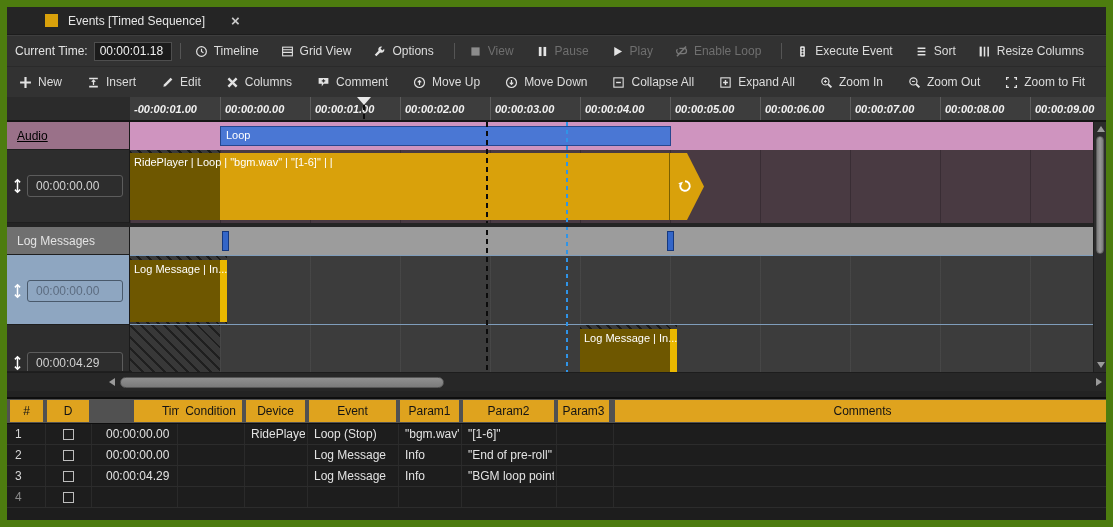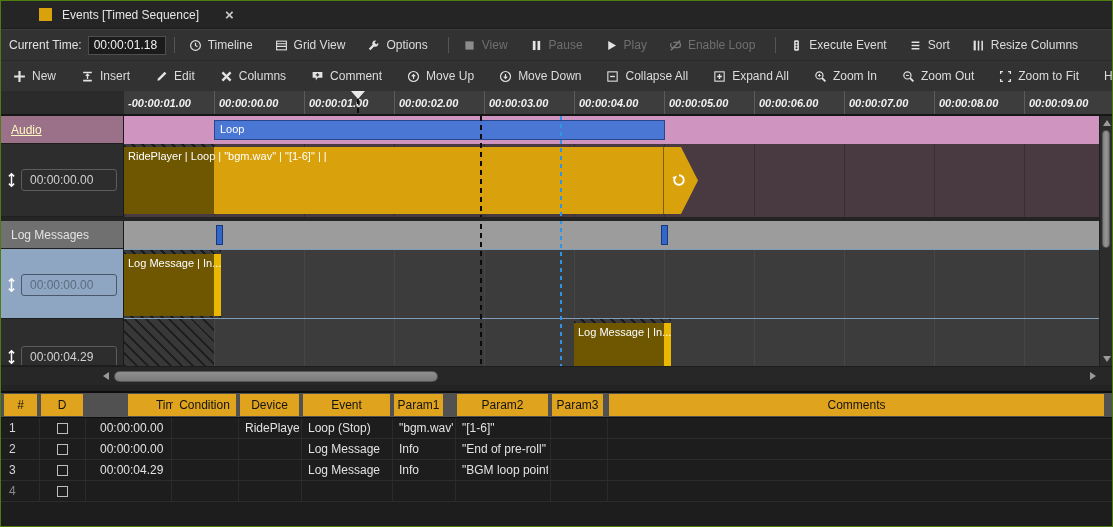--- a/index.html
+++ b/index.html
@@ -1,21 +1,21 @@
 <!DOCTYPE html>
 <html style="--accent-gold: #d9a10b; --event-preroll-gold: #6e5700; --event-strip-gold: #eab800; --audio-track-pink: #cf94bf; --audio-group-header: #9a7189; --loop-bar-blue: #4a77d4; --selected-row-blue: #8ea6c1; --table-header-gold: #dfa31e; --cursor-blue: #2f94e8; --ride-lane-maroon: #493a42;"><head>
 <meta charset="utf-8">
 <style>
   * { box-sizing: border-box; margin: 0; padding: 0; }
   html,body { background:#1a1a1a; }
   body { font-family: "Liberation Sans", "DejaVu Sans", sans-serif; }
 
   .app {
     position: relative; width: 1113px; height: 527px;
-    background: #2b2b2b; border: 1px solid #4d7c0f; overflow: hidden;
+    background: #2b2b2b; border: 7px solid #4d7c0f; overflow: hidden;
     color: #e0e0e0; font-size: 12px;
   }
 
   
   .tabbar { position:absolute; left:0; top:0; right:0; height:28px; background:#252525; border-bottom:1px solid #1c1c1c; }
   .tab { display:inline-flex; align-items:center; height:100%; padding:0 14px 0 38px; gap:10px; }
   .tab-swatch { width:13px; height:13px; background: var(--accent-gold); display:inline-block; }
   .tab-title { color:#e6e6e6; font-size:12px; }
   .tab-close { color:#c9c9c9; font-weight:bold; font-size:15px; margin-left:16px; line-height:1; cursor:default; }
 
@@ -46,21 +46,21 @@
   .playhead-tri { position:absolute; left:350px; top:0; width:0; height:0;
                   border-left:7px solid transparent; border-right:7px solid transparent; border-top:8px solid #e9e9e9; }
   .ruler-playhead-dash { position:absolute; left:356px; top:8px; bottom:0; width:2px;
                   background:repeating-linear-gradient(180deg,#0c0c0c 0 5px,transparent 5px 9px); }
 
   
   .tracks { position:absolute; top:115px; left:0; right:0; height:250px; background:#2b2b2b; overflow:hidden; }
   .hdrcol { position:absolute; left:0; top:0; width:123px; height:100%; }
   .hdr { position:absolute; left:0; width:123px; border-right:1px solid #1a1a1a; border-bottom:1px solid #1f1f1f; overflow:hidden; }
   .hdr-group { display:flex; align-items:center; padding-left:10px; color:#d4d4d4; font-size:12px; }
-  .hdr-audio { top:0; height:28px; background: var(--audio-group-header); color:#fef9c3;text-decoration:underline; }
+  .hdr-audio { top:0; height:28px; background: var(--audio-group-header); color:#000000;text-decoration:underline; }
   .hdr-log   { top:105px; height:28px; background:#707070; color:#e3e3e3; }
   .hdr-row1  { top:28px;  height:73px; background:#2d2d2d; }
   .hdr-row2  { top:133px; height:70px; background: var(--selected-row-blue); }
   .hdr-row3  { top:203px; height:47px; background:#2d2d2d; }
   .rowhdr-inner { position:absolute; left:5px; right:6px; height:22px; display:flex; align-items:center; gap:4px; }
   .updown { width:11px; height:16px; flex:none; }
   .timebox { flex:1; height:22px; border:1px solid #5c5c5c; border-radius:3px; display:flex; align-items:center;
              padding-left:8px; color:#d2d2d2; font-size:12px; }
   .hdr-row2 .timebox { border-color:#49596b; color:#5c6c80; }
 
@@ -461,21 +461,21 @@
   <div class="tablewrap">
     <div class="table-topgap"></div>
     <div class="table-topline"></div>
     <div class="thead" id="tableHead">
         <div class="th" style="left: 3px; width: 33px;">#</div>
         <div class="th" style="left: 40px; width: 42px;">D</div>
         <div class="th" style="left: 86px; width: 82px; margin-left: 41px;">Time</div>
         <div class="th" style="left: 172px; width: 63px;">Condition</div>
         <div class="th" style="left: 239px; width: 59px;">Device</div>
         <div class="th" style="left: 302px; width: 87px;">Event</div>
-        <div class="th" style="left: 393px; width: 49px;">Param1</div>
+        <div class="th" style="left: 393px; width: 59px;">Param1</div>
         <div class="th" style="left: 456px; width: 91px;">Param2</div>
         <div class="th" style="left: 551px; width: 51px;">Param3</div>
         <div class="th" style="left: 608px; width: 495px;">Comments</div>
       </div>
     <div class="tbody" id="tableBody">
         <div class="colline" style="left: 38px;"></div>
         <div class="colline" style="left: 84px;"></div>
         <div class="colline" style="left: 170px;"></div>
         <div class="colline" style="left: 237px;"></div>
         <div class="colline" style="left: 300px;"></div>

